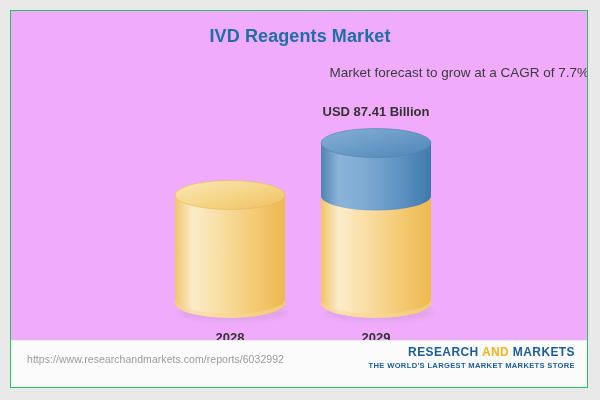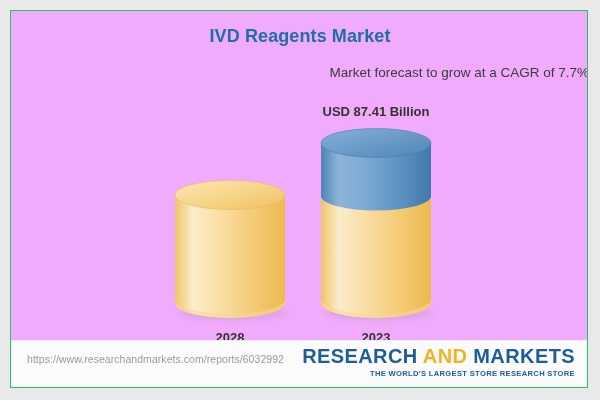--- a/index.html
+++ b/index.html
@@ -64,21 +64,21 @@
   #footer-url{
     position:absolute;left:16px;top:12px;
     font-size:10.5px;color:#9b9b9b;
     letter-spacing:.05px;
   }
   #logo{
     position:absolute;right:14px;top:5px;
     text-align:right;
   }
   #logo-main{
-    font-size:20px;font-weight:bold;
+    font-size:12px;font-weight:bold;
     letter-spacing:.4px;
     color:#1d5d99;
     white-space:nowrap;
     line-height:1.05;
   }
   #logo-and{color:#f0b323;}
   #logo-tag{
     font-size:7.6px;font-weight:bold;
     color:#1d5d99;
     letter-spacing:.32px;
@@ -152,25 +152,25 @@
         <path d="M2,75 L2,182 A55,15 0 0 0 112,182 L112,75 Z" fill="url(#goldBody2)"></path>
         <path d="M2,178 A55,15 0 0 0 112,178 L112,182 A55,15 0 0 1 2,182 Z" fill="#f7d796" opacity=".55"></path>
 
         <path d="M2,22 L2,75 A55,14.5 0 0 0 112,75 L112,22 Z" fill="url(#blueBody)"></path>
 
         <ellipse cx="57" cy="22" rx="55" ry="14.5" fill="url(#blueTop)"></ellipse>
         <ellipse cx="57" cy="22" rx="55" ry="14.5" fill="none" stroke="#4a80b0" stroke-width="0.8" opacity=".7"></ellipse>
       </svg>
     </div>
     <div class="value-label" style="left:255px;top:93px;width:220px;">USD 87.41 Billion</div>
-    <div class="year-label" style="left:305px;top:319px;width:120px;">2023</div>
+    <div class="year-label" style="left:305px;top:319px;width:120px;">2029</div>
 
   </div>
 
   <div id="footer">
     <div id="footer-url">https://www.researchandmarkets.com/reports/6032992</div>
     <div id="logo">
       <div id="logo-main"><span>RESEARCH </span><span id="logo-and">AND</span><span> MARKETS</span></div>
-      <div id="logo-tag">THE WORLD'S LARGEST STORE RESEARCH STORE</div>
+      <div id="logo-tag">THE WORLD'S LARGEST MARKET MARKETS STORE</div>
     </div>
   </div>
 
 </div>
 
 </body></html>

